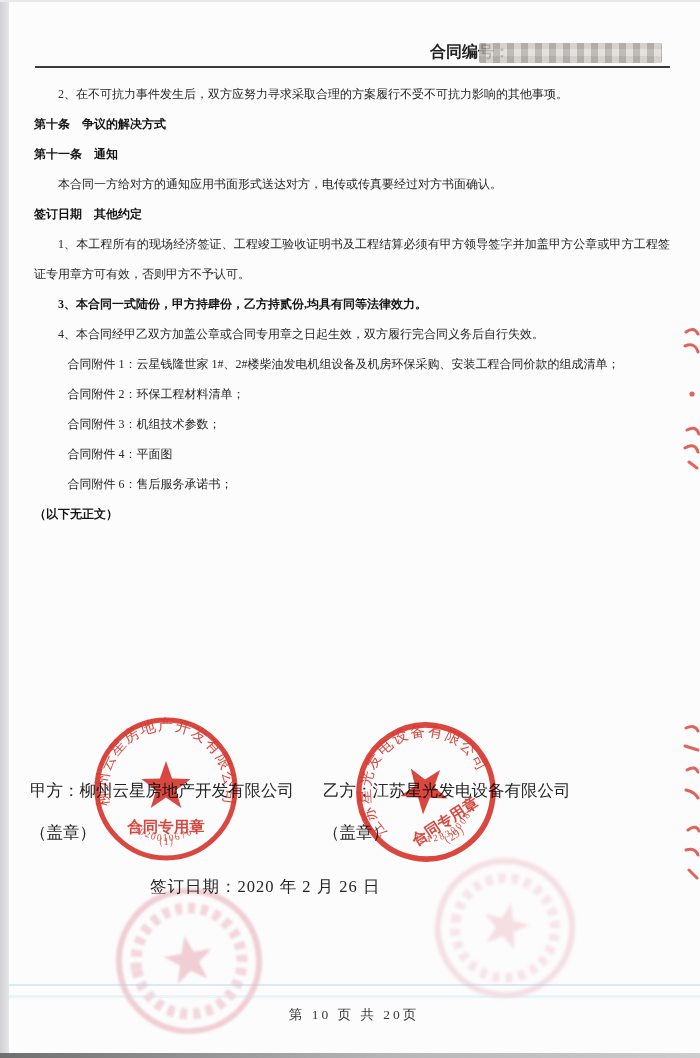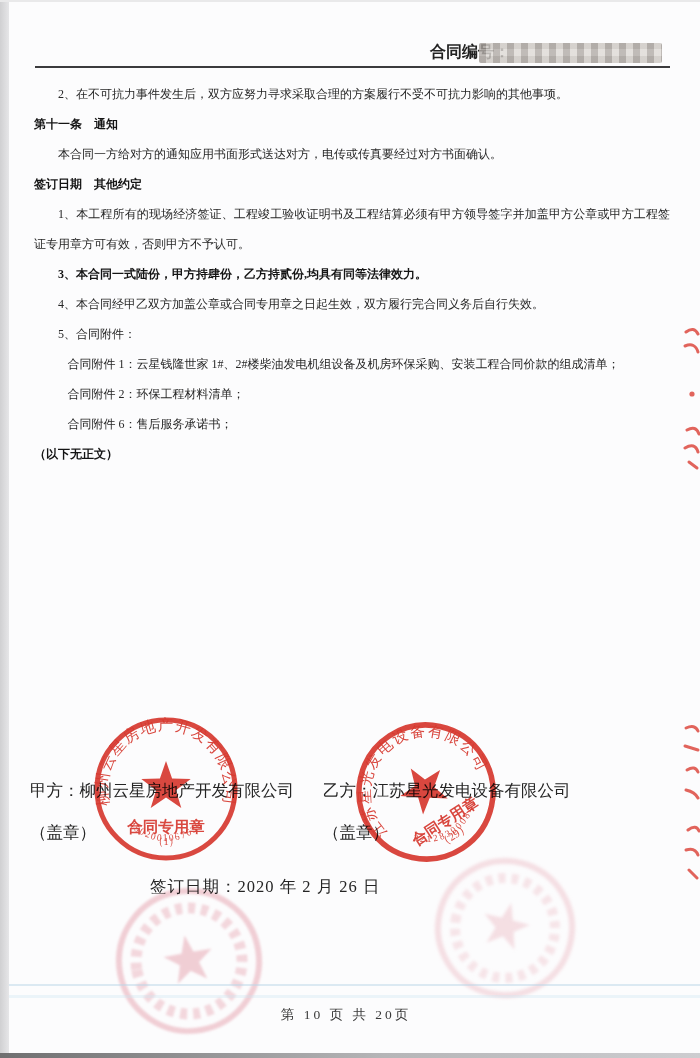--- a/index.html
+++ b/index.html
@@ -41,21 +41,21 @@
   .hd{font-weight:700;color:#141414;}
   .bold{font-weight:700;color:#141414;}
 
   .sig{position:absolute;font-size:16.5px;color:#242424;white-space:nowrap;}
   .party-a-line{left:30px;top:780px;}
   .seal-a-line{left:30px;top:822px;}
   .party-b-line{left:323px;top:780px;}
   .seal-b-line{left:323px;top:822px;}
   .date-line{left:150px;top:876px;letter-spacing:1px;}
   .footer-line{
-    position:absolute;left:4px;top:1006px;width:684px;text-align:center;
+    position:absolute;left:12px;top:1006px;width:684px;text-align:center;
     font-size:13.5px;color:#3a3a3a;letter-spacing:3px;
   }
 
   .stamp{position:absolute;mix-blend-mode:multiply;}
   .stamp-a{left:91px;top:714px;}
   .stamp-b{left:353px;top:719px;transform:rotate(-33deg);transform-origin:50% 50%;}
   .stamp text{font-family:"Liberation Serif","DejaVu Serif",serif;}
   .ghost{position:absolute;mix-blend-mode:multiply;filter:blur(1.1px);}
   .ghost-l{left:113px;top:885px;opacity:.5;transform:scaleX(-1) rotate(10deg);}
   .ghost-r{left:432px;top:855px;opacity:.32;transform:scaleX(-1) rotate(-14deg);filter:blur(1.5px);}
@@ -65,29 +65,31 @@
 <body>
 
 <div class="page">
 
   <span class="hdr-label">合同编号：</span>
   <div class="redacted"></div>
   <div class="hrule"></div>
 
   <div class="content">
     <p class="ind1">2、在不可抗力事件发生后，双方应努力寻求采取合理的方案履行不受不可抗力影响的其他事项。</p>
+    <p class="hd">第十条　争议的解决方式</p>
     <p class="hd">第十一条　通知</p>
     <p class="ind1">本合同一方给对方的通知应用书面形式送达对方，电传或传真要经过对方书面确认。</p>
     <p class="hd">签订日期　其他约定</p>
     <p class="ind1">1、本工程所有的现场经济签证、工程竣工验收证明书及工程结算必须有甲方领导签字并加盖甲方公章或甲方工程签证专用章方可有效，否则甲方不予认可。</p>
     <p class="ind1 bold">3、本合同一式陆份，甲方持肆份，乙方持贰份,均具有同等法律效力。</p>
     <p class="ind1">4、本合同经甲乙双方加盖公章或合同专用章之日起生效，双方履行完合同义务后自行失效。</p>
-    <p class="ind1">5、合同附件：</p>
     <p class="ind2">合同附件 1：云星钱隆世家 1#、2#楼柴油发电机组设备及机房环保采购、安装工程合同价款的组成清单；</p>
     <p class="ind2">合同附件 2：环保工程材料清单；</p>
+    <p class="ind2">合同附件 3：机组技术参数；</p>
+    <p class="ind2">合同附件 4：平面图</p>
     <p class="ind2">合同附件 6：售后服务承诺书；</p>
     <p class="hd">（以下无正文）</p>
   </div>
 
   <span class="sig party-a-line">甲方：柳州云星房地产开发有限公司</span>
   <span class="sig seal-a-line">（盖章）</span>
   <span class="sig party-b-line">乙方：江苏星光发电设备有限公司</span>
   <span class="sig seal-b-line">（盖章）</span>
   <span class="sig date-line">签订日期：2020 年 2 月 26 日</span>
 

